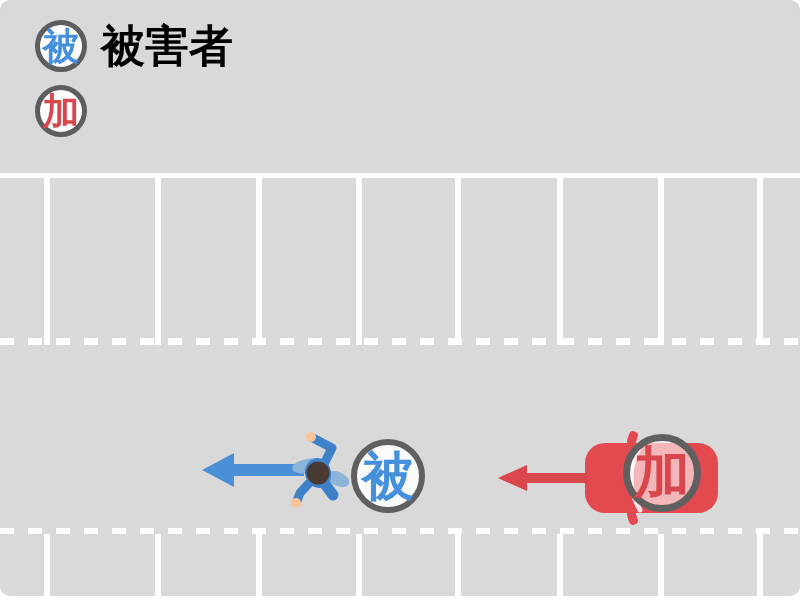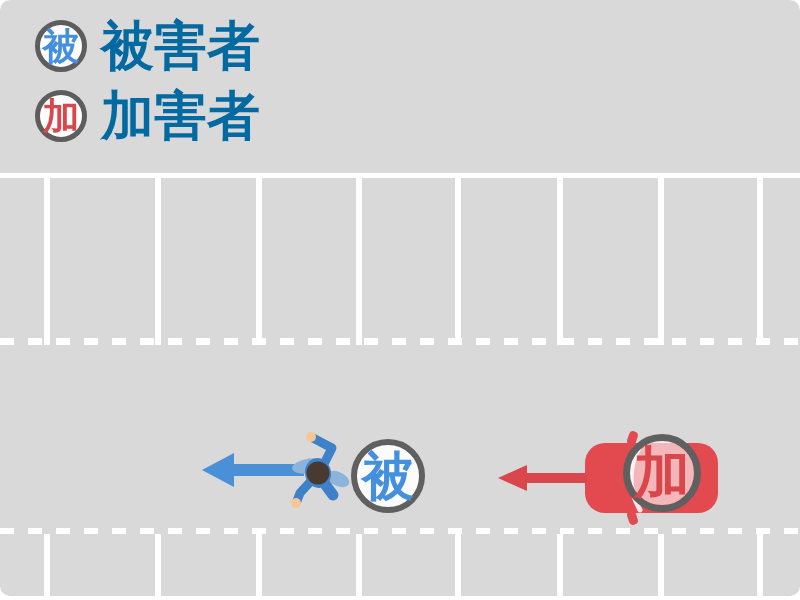--- a/index.html
+++ b/index.html
@@ -11,21 +11,21 @@
   }
   
   .legend{position:absolute;left:35px;top:15px;}
   .legend-row{display:flex;align-items:center;gap:14px;}
   .legend-row + .legend-row{margin-top:8px;}
   .legend-badge{
     width:52px;height:52px;border:5px solid #5d5d5d;border-radius:50%;
     background:#fdfdfd;display:flex;align-items:center;justify-content:center;
     font-size:37px;font-weight:700;line-height:1;flex:0 0 auto;
   }
-  .legend-label{font-size:53px;font-weight:600;color:#0369a1;line-height:62px;}
+  .legend-label{font-size:44px;font-weight:600;color:#000000;line-height:62px;}
   .blue-char{color:#4490dd;}
   .red-char{color:#d9464b;}
   
   .hline-top{position:absolute;left:0;top:173px;width:800px;height:5px;background:#ffffff;}
   .stall-line{position:absolute;width:6px;background:#ffffff;}
   .stalls-top .stall-line{top:178px;height:167px;}
   .stalls-bottom .stall-line{top:534px;height:62px;}
   .dash-line{
     position:absolute;left:0;width:800px;
     background:repeating-linear-gradient(to right,#ffffff 0,#ffffff 14px,transparent 14px,transparent 28px);
@@ -56,21 +56,20 @@
     <div class="legend-row">
       <div class="legend-badge blue-char">
         <span>被</span>
       </div>
       <span class="legend-label">被害者</span>
     </div>
     <div class="legend-row">
       <div class="legend-badge red-char">
         <span>加</span>
       </div>
-      <span class="legend-label">加害者</span>
     </div>
   </div>
 
   <div class="hline-top"></div>
   <div class="stalls-top">
       <div class="stall-line" style="left: 44px;"></div>
       <div class="stall-line" style="left: 155px;"></div>
       <div class="stall-line" style="left: 256px;"></div>
       <div class="stall-line" style="left: 356px;"></div>
       <div class="stall-line" style="left: 455px;"></div>

